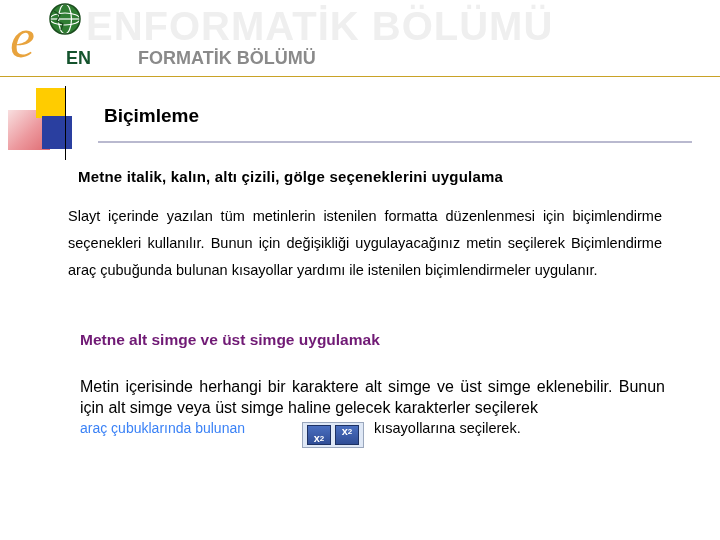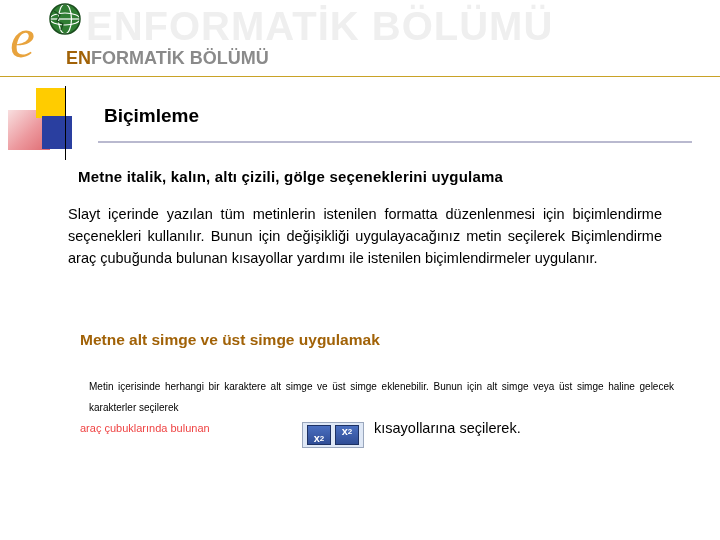--- a/index.html
+++ b/index.html
@@ -62,22 +62,22 @@
     height: 34px;
   }
   .brand {
     position: absolute;
     left: 66px;
     top: 48px;
     font-size: 18px;
     font-weight: bold;
     white-space: nowrap;
   }
-  .brand .dark { color: #a16207; }
-  .brand .gray { color: #8a8a8a; }
+  .brand .dark { color: #14532d; }
+  .brand .gray { color: #8a8a8a; margin-left: 47px; }
 
   
   .deco {
     position: absolute;
     left: 8px;
     top: 88px;
     width: 80px;
     height: 72px;
   }
   .deco .sq-yellow {
@@ -141,48 +141,47 @@
     color: #000;
     letter-spacing: 0.2px;
   }
   .para1 {
     position: absolute;
     left: 68px;
     top: 203px;
     width: 594px;
     font-size: 14.5px;
     color: #000;
-    line-height: 22px;
+    line-height: 27px;
     text-align: justify;
   }
   .heading2 {
     position: absolute;
     left: 80px;
     top: 331px;
     font-size: 15.5px;
     font-weight: bold;
-    color: #a16207;
+    color: #701a75;
   }
   .para2 {
     position: absolute;
     left: 80px;
     top: 376px;
     width: 585px;
-    font-size: 10px;
+    font-size: 16px;
     color: #000;
     line-height: 21px;
     text-align: justify;
-    margin-left: 9px;
   }
   .para2-l3 {
     position: absolute;
     left: 80px;
     top: 418px;
-    font-size: 11px;
-    color: #ef4444;
+    font-size: 14px;
+    color: #3b82f6;
     line-height: 21px;
     white-space: nowrap;
   }
   .para2-tail {
     position: absolute;
     left: 374px;
     top: 418px;
     font-size: 14.5px;
     color: #000;
     line-height: 21px;

